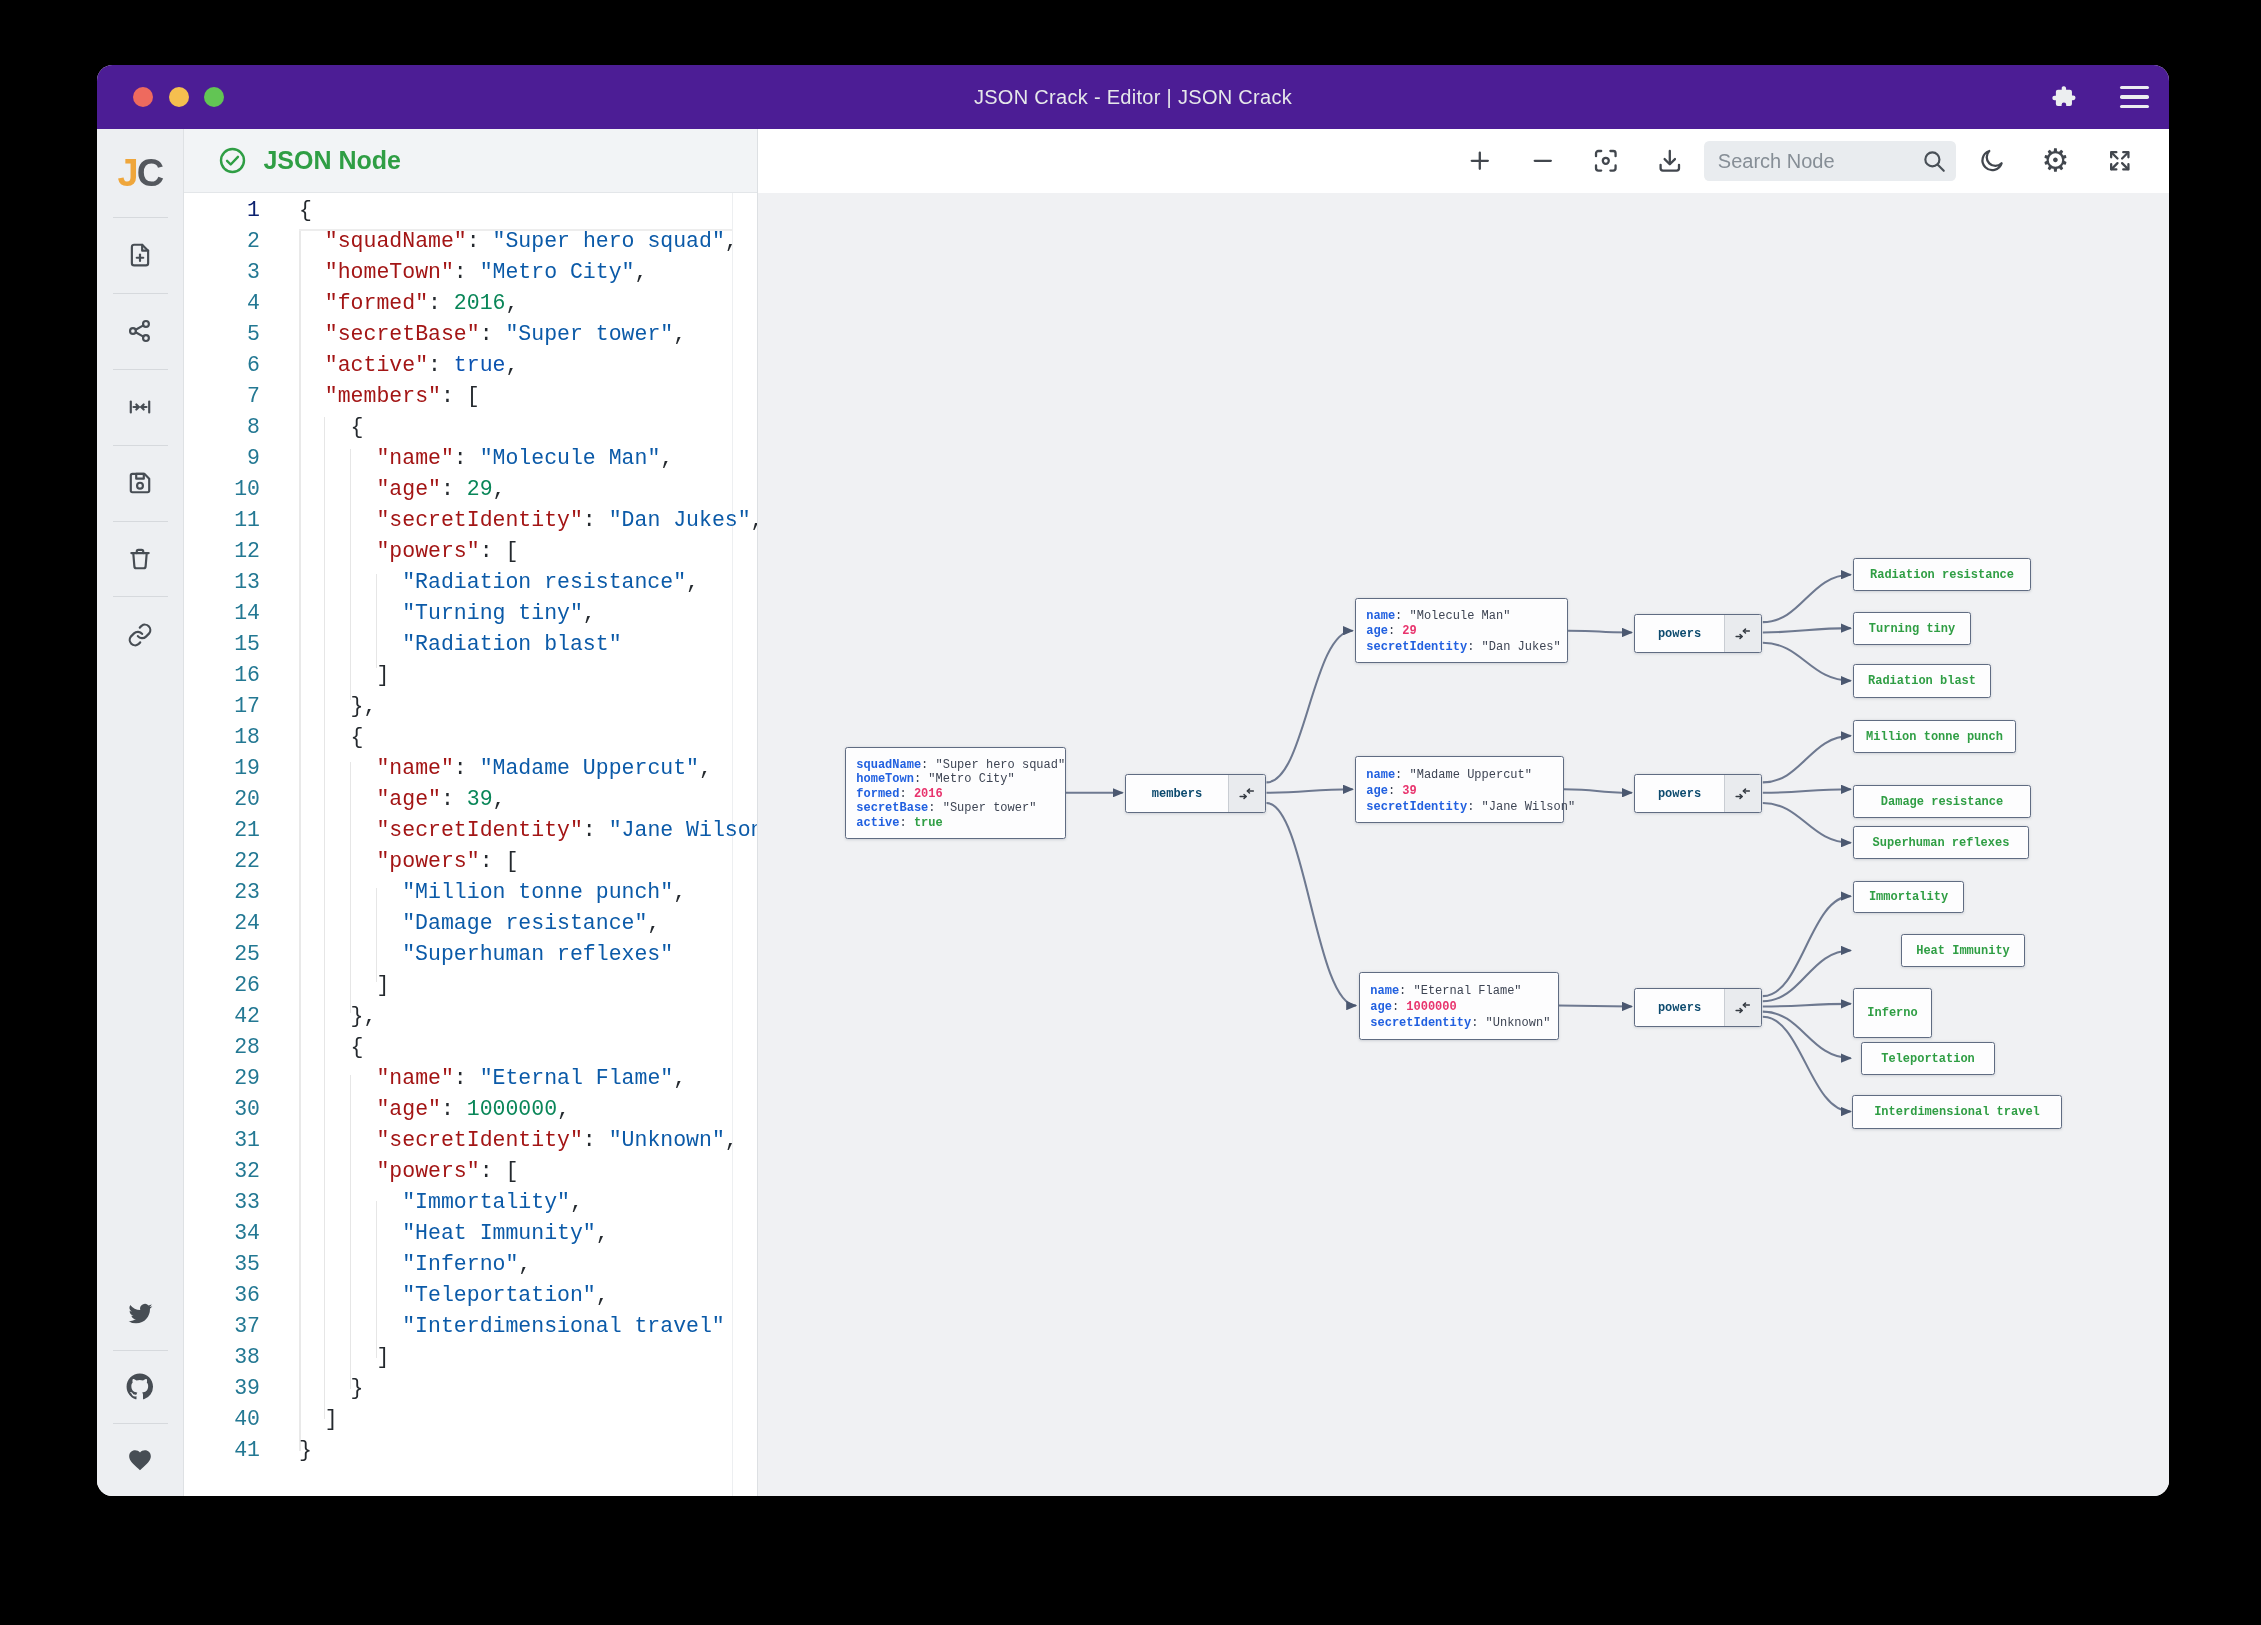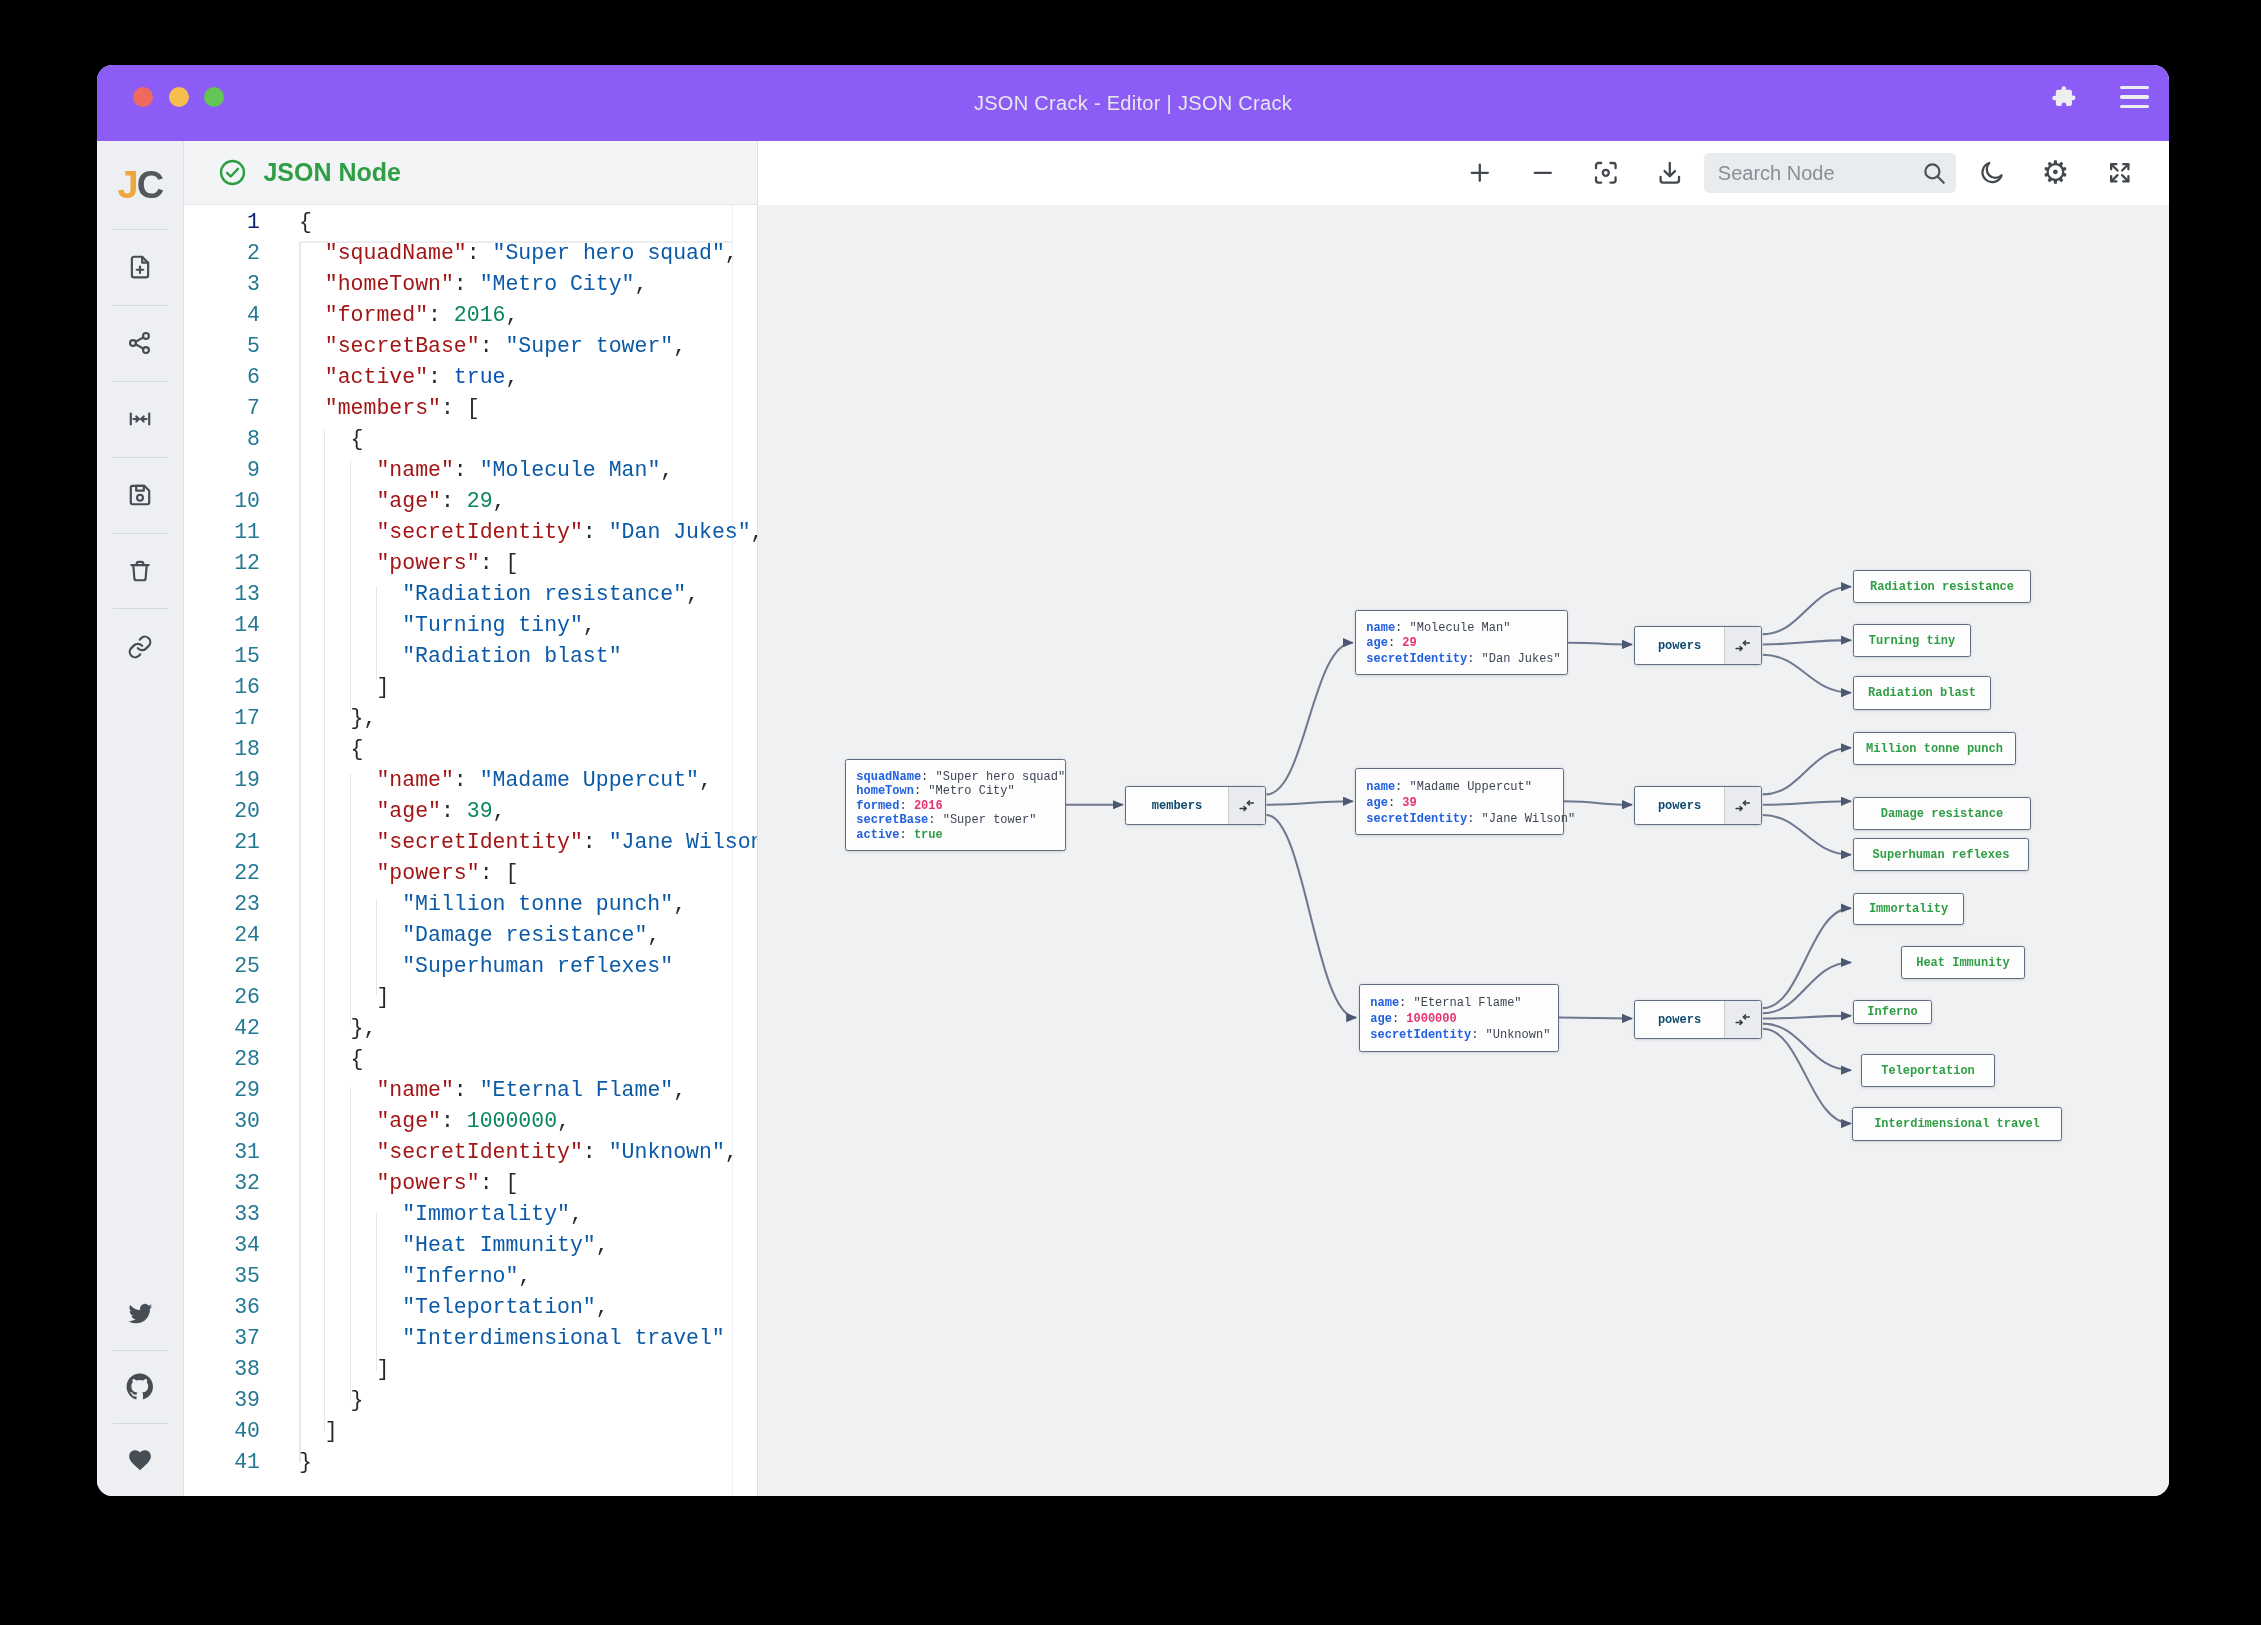--- a/index.html
+++ b/index.html
@@ -1,20 +1,20 @@
 <!DOCTYPE html>
 <html style="font-size:13.8px"><head>
 <meta charset="utf-8">
 <style>
   html,body{margin:0;padding:0}
   body{width:2261px;height:1625px;background:#000;font-family:"Liberation Sans",sans-serif;position:relative;overflow:hidden}
   .window{position:absolute;left:97px;top:65px;width:2072px;height:1431px;border-radius:15.5px;overflow:hidden;background:#fff;display:flex;flex-direction:column;box-shadow:0 26px 69px rgba(0,0,0,.8)}
 
   
-  .titlebar{height:76px;background:#8b5cf6;flex:none;position:relative}
+  .titlebar{height:64px;background:#4c1d95;flex:none;position:relative}
   .lights{position:absolute;left:36px;top:22.4px;display:flex;gap:15.5px}
   .light{width:20px;height:20px;border-radius:50%}
   .title{position:absolute;inset:0;display:flex;align-items:center;justify-content:center;color:#e6e8ea;font-size:20px;font-weight:500;letter-spacing:0.3px}
   .tb-ico{position:absolute;top:16.4px;width:31px;height:31px;display:flex;align-items:center;justify-content:center}
   .burger{display:flex;flex-direction:column;gap:6px}
   .burger div{width:28.4px;height:3.4px;border-radius:1.7px;background:#eceef0}
 
   
   .main{flex:1;display:flex;min-height:0}
 
@@ -425,21 +425,21 @@
                 <polyline points="6.5 11 9.2 13.5 6.5 16"></polyline>
               </svg>
             </div>
           </div>
           <div class="gnode leaf" style="left: 1095px; top: 688px; width: 111px; height: 32px;">
             <span>Immortality</span>
           </div>
           <div class="gnode leaf" style="left: 1095px; top: 741px; width: 124px; height: 33px; margin-left: 48px;">
             <span>Heat Immunity</span>
           </div>
-          <div class="gnode leaf" style="left: 1095px; top: 795px; width: 79px; height: 24px; justify-content: center;">
+          <div class="gnode leaf" style="left: 1095px; top: 795px; width: 79px; height: 50px; justify-content: center;">
             <span>Inferno</span>
           </div>
           <div class="gnode leaf" style="left: 1103px; top: 849px; width: 134px; height: 33px;">
             <span>Teleportation</span>
           </div>
           <div class="gnode leaf" style="left: 1094px; top: 902px; width: 210px; height: 34px;">
             <span>Interdimensional travel</span>
           </div>
         </div>
     </div>

